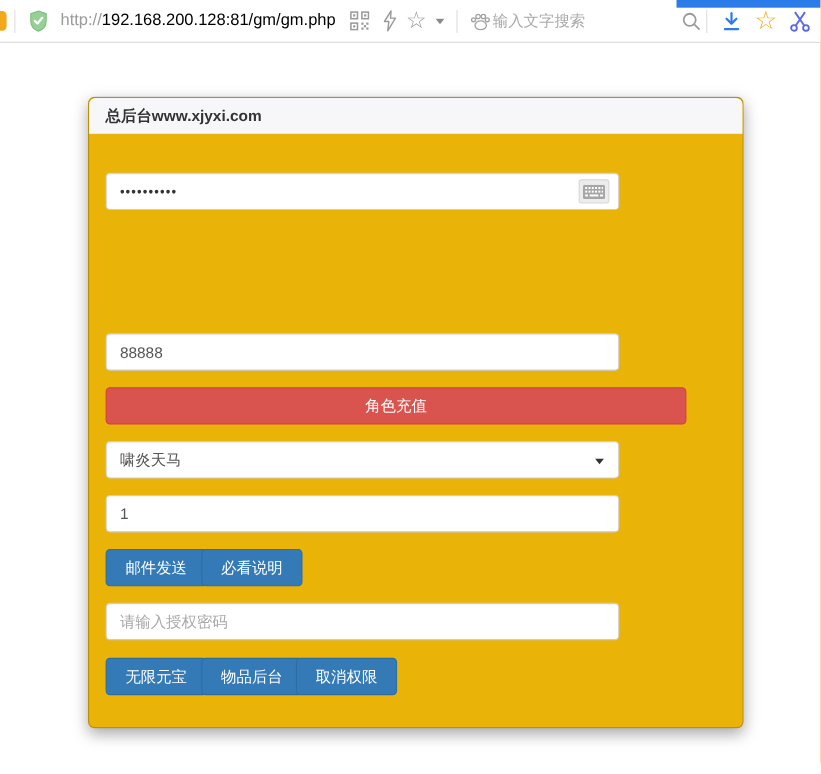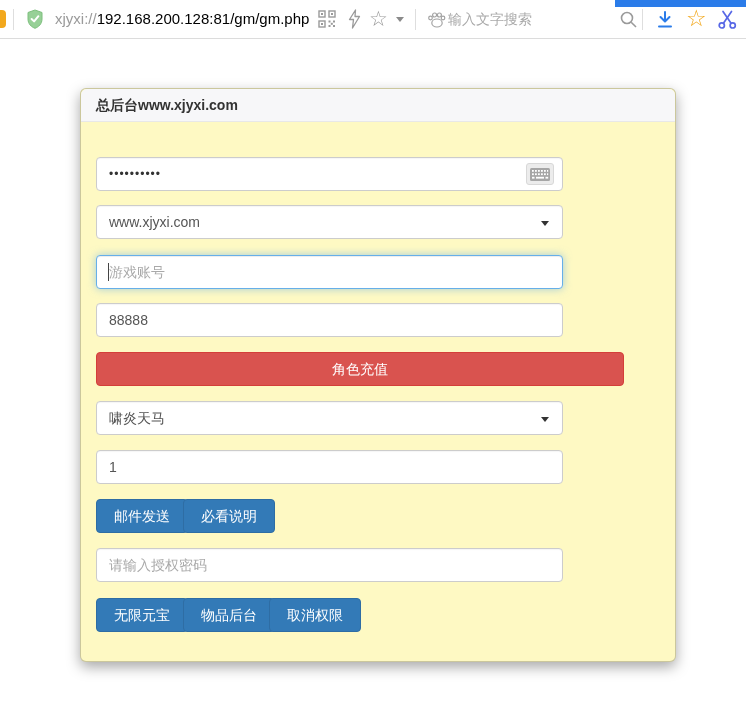--- a/index.html
+++ b/index.html
@@ -24,21 +24,21 @@
   .url-scheme{color:#9b9b9b;}
   .url-address{color:#000000;}
   .tb-icon{position:absolute;display:inline-block;color:#9a9a9a;cursor:pointer;}
   .tb-star{font-size:21px;line-height:21px;top:8px;}
   .caret-down{top:17px;width:0;height:0;border-left:4px solid transparent;border-right:4px solid transparent;border-top:5px solid #8a8a8a;}
   .search-input{position:absolute;left:448px;top:7px;width:165px;height:24px;border:none;outline:none;font-size:14px;color:#0f172a;background:transparent;}
   .search-input::placeholder{color:#a9a9a9;}
   .fav-star{color:var(--star-orange);font-size:23px;line-height:23px;top:7px;}
   
   .modal-card{
-    position:absolute;left:80px;top:88px;width:596px;height:574px;background:#fef9c3;
+    position:absolute;left:80px;top:88px;width:596px;height:574px;background:#eab308;
     border:1px solid rgba(0,0,0,.2);border-radius:6px;
     box-shadow:0 5px 14px rgba(0,0,0,.35);
   }
   .card-header{
     height:33px;line-height:32px;background:#f7f7f9;border-bottom:1px solid #e8e8e8;
     border-radius:6px 6px 0 0;padding-left:15px;font-size:14px;font-weight:bold;color:#333;
   }
   .row{position:absolute;left:15px;width:467px;height:34px;}
   .txt-input{
     width:100%;height:34px;border:1px solid #ccc;border-radius:4px;padding:0 12px;
@@ -79,21 +79,21 @@
   <span class="vsep" style="left:13px"></span>
 
   <span class="tb-icon" style="left:26px;top:9px">
     <svg width="18" height="20" viewBox="0 0 18 20">
       <path d="M9 1 L16 3.5 V10 C16 15 12.5 18 9 19.3 C5.5 18 2 15 2 10 V3.5 Z" fill="var(--shield-green)" stroke="#7cbf7c" stroke-width="1"></path>
       <path d="M5.6 10 L8.1 12.4 L12.4 7.2" fill="none" stroke="#fff" stroke-width="2" stroke-linecap="round" stroke-linejoin="round"></path>
     </svg>
   </span>
 
   <span class="urlbar">
-    <span class="url-scheme">xjyxi://</span><span class="url-address">192.168.200.128:81/gm/gm.php</span>
+    <span class="url-scheme">http://</span><span class="url-address">192.168.200.128:81/gm/gm.php</span>
   </span>
 
   <span class="tb-icon" style="left:318px;top:10px">
     <svg width="18" height="18" viewBox="0 0 18 18" fill="none" stroke="#9a9a9a" stroke-width="1.4">
       <rect x="1" y="1" width="6" height="6"></rect>
         <rect x="11" y="1" width="6" height="6"></rect>
         <rect x="1" y="11" width="6" height="6"></rect>
       <g fill="#9a9a9a" stroke="none">
         <rect x="3" y="3" width="2" height="2"></rect>
           <rect x="13" y="3" width="2" height="2"></rect>
@@ -183,31 +183,21 @@
           <rect x="14" y="5.3" width="1.8" height="1.8"></rect>
             <rect x="17" y="5.3" width="1.2" height="1.8"></rect>
           <rect x="2" y="8.8" width="2.5" height="1.8"></rect>
             <rect x="6" y="8.8" width="8" height="1.8"></rect>
             <rect x="15.5" y="8.8" width="2.7" height="1.8"></rect>
         </g>
       </svg>
     </span>
   </div>
 
-  <div class="row" style="top:116px">
-    <div class="select">
-      <span>www.xjyxi.com</span>
-      <span class="sel-caret"></span>
-    </div>
-  </div>
-
-  <div class="row" style="top:166px">
-    <input class="txt-input focused" type="text" placeholder="游戏账号" style="">
-    <span class="text-cursor"></span>
-  </div>
+
 
   <div class="row" style="top:214px">
     <input class="txt-input" type="text" value="88888" style="">
   </div>
 
   <div class="row" style="top:263px">
     <span class="btn btn-danger">角色充值</span>
   </div>
 
   <div class="row" style="top:312px">

